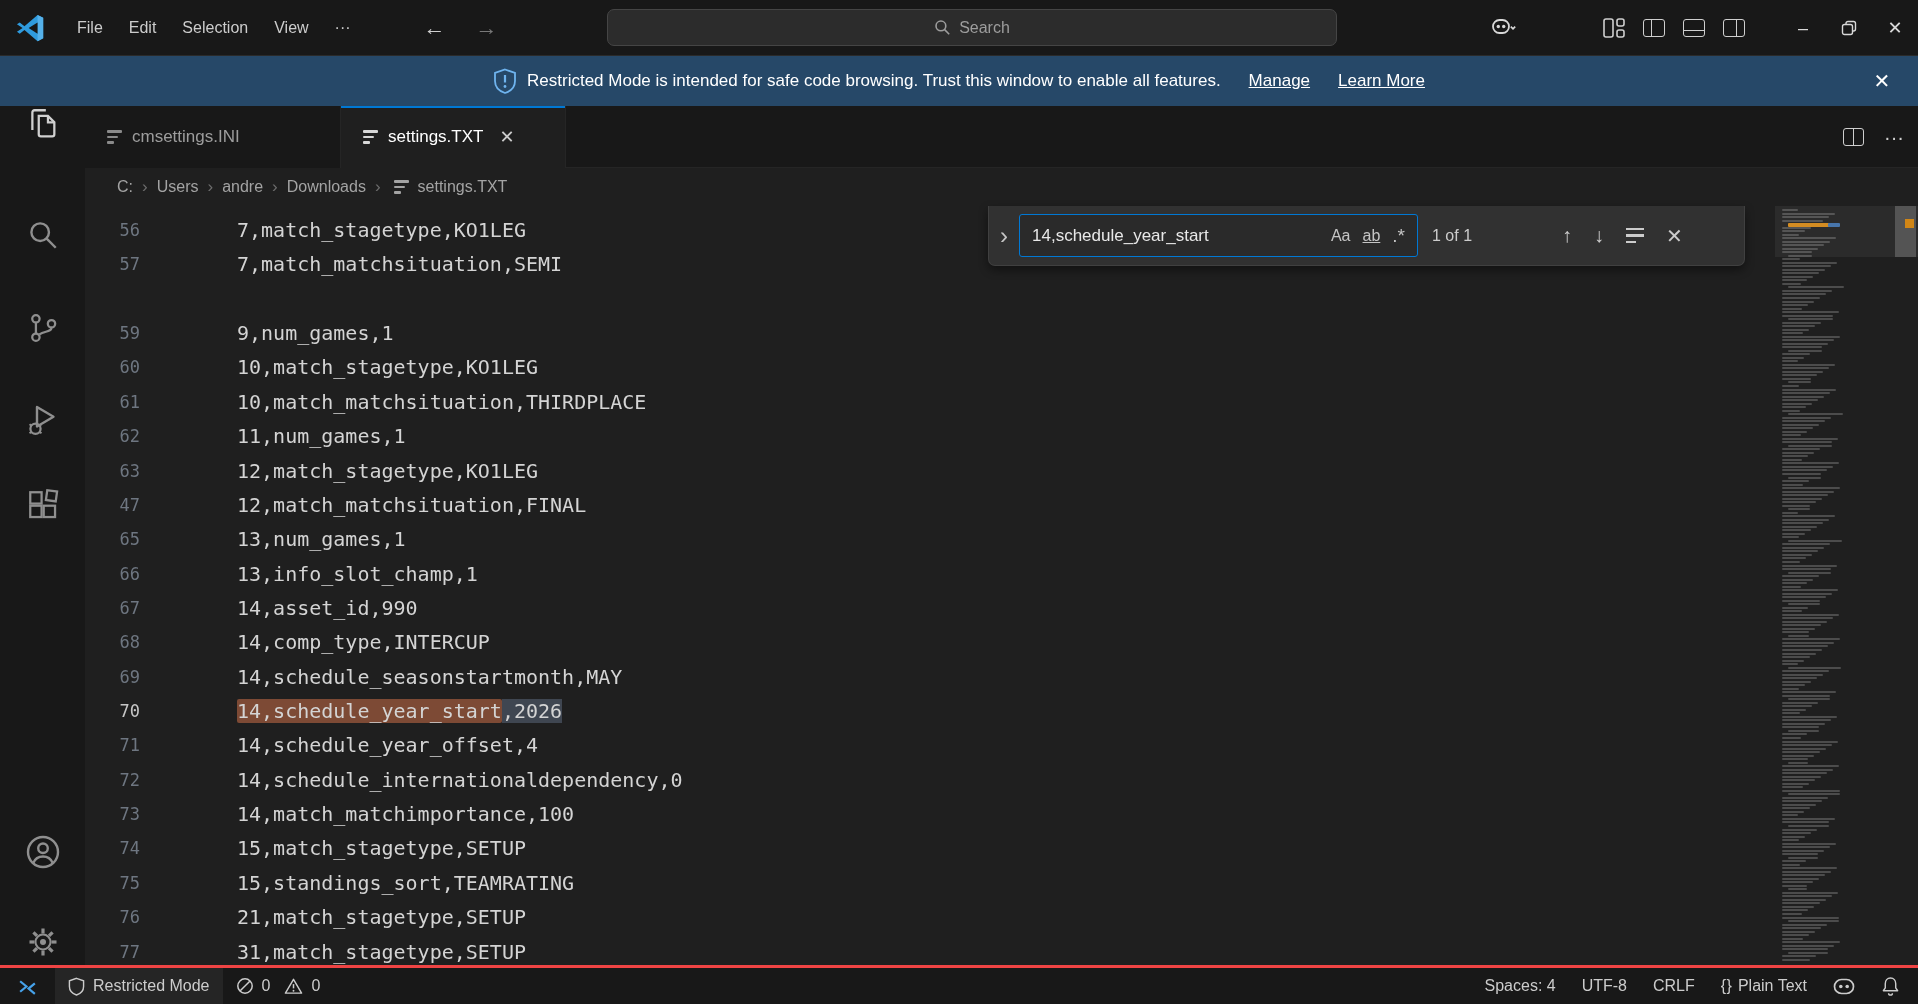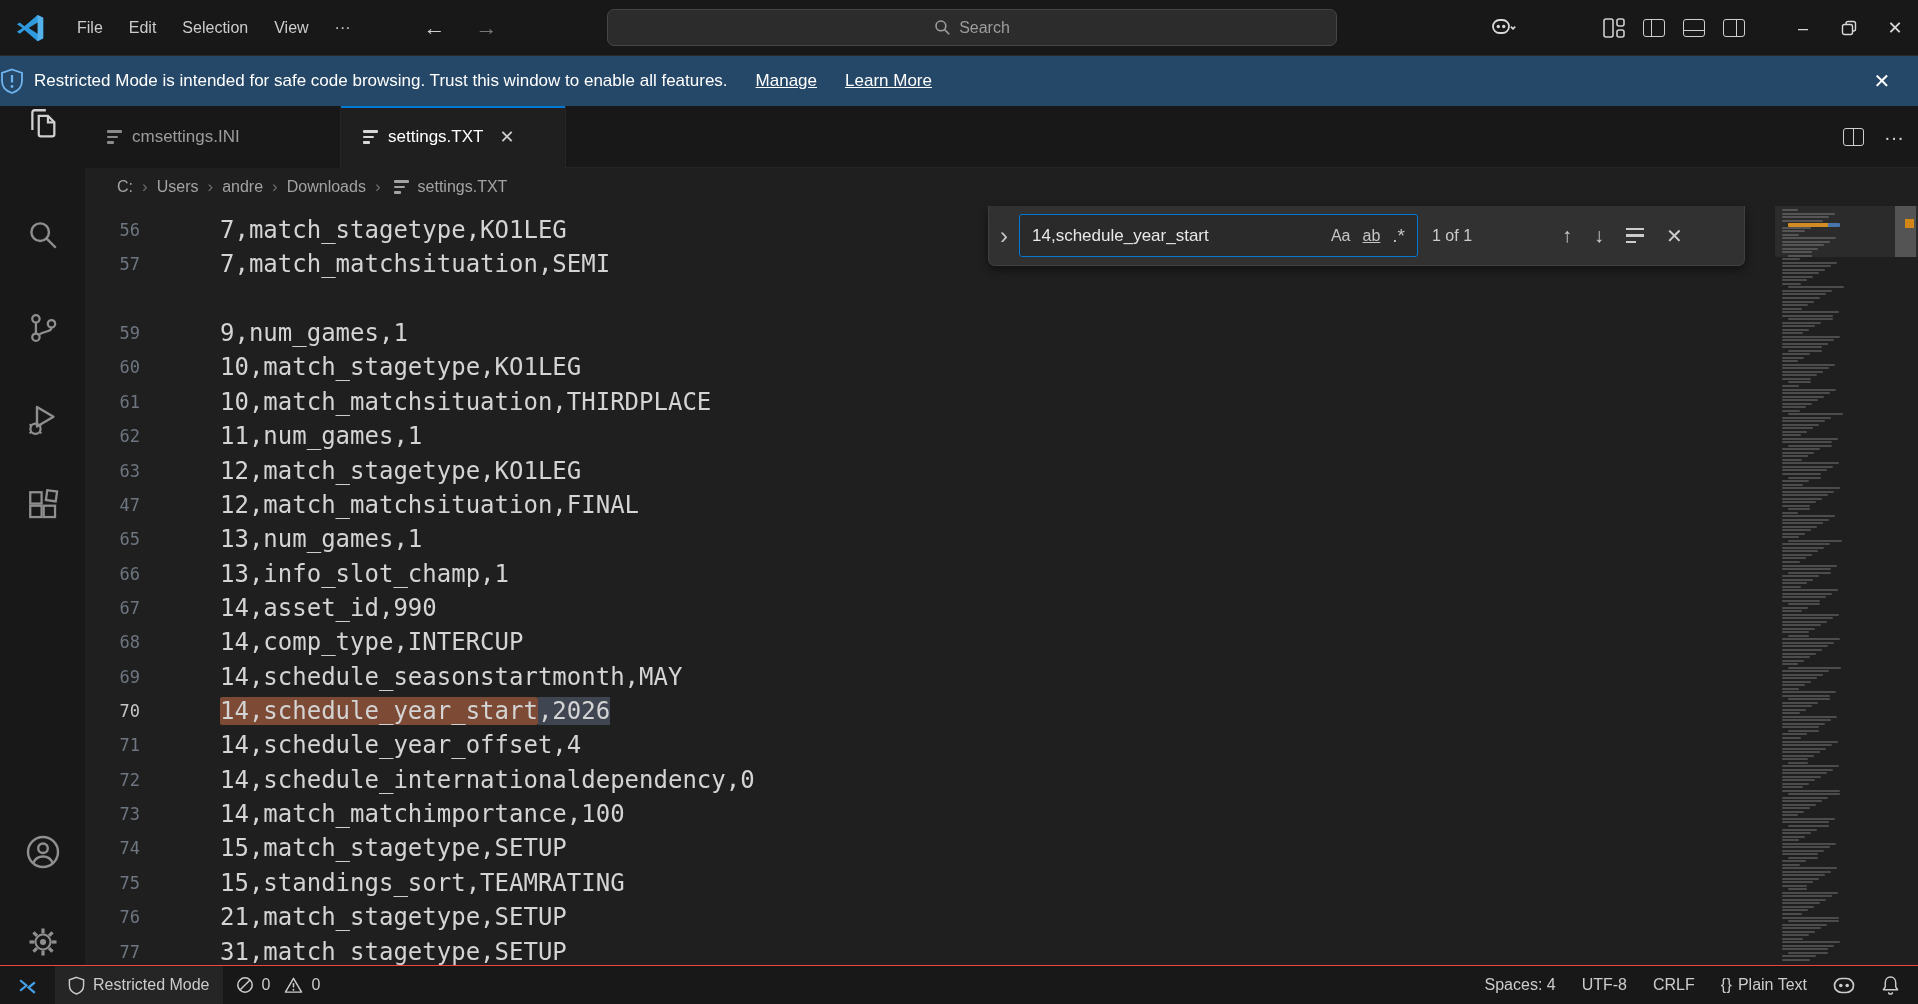--- a/index.html
+++ b/index.html
@@ -20,21 +20,21 @@
   #titlebar-right { position:absolute; right:0; top:0; height:56px; display:flex; align-items:center; }
   .tb-icon { width:40px; height:36px; display:flex; align-items:center; justify-content:center; color:#cfcfcf; }
   .win-btn { width:46px; height:56px; display:flex; align-items:center; justify-content:center; color:#d8d8d8; font-size:18px; }
   .pane-icon { width:22px; height:18px; border:1.6px solid #cfcfcf; border-radius:3px; position:relative; }
   .pane-icon.left::before  { content:""; position:absolute; left:0; top:0; bottom:0; width:7px; border-right:1.6px solid #cfcfcf; }
   .pane-icon.bottom::before{ content:""; position:absolute; left:0; right:0; bottom:0; height:5px; border-top:1.6px solid #cfcfcf; }
   .pane-icon.right::before { content:""; position:absolute; right:0; top:0; bottom:0; width:7px; border-left:1.6px solid #cfcfcf; }
 
   
   #banner { position:absolute; left:0; top:56px; width:1918px; height:50px; background:#264868;
-    display:flex; align-items:center; gap:10px; color:#ffffff; font-size:17px; }
+    display:flex; align-items:center; justify-content:center; gap:10px; color:#ffffff; font-size:17px; }
   #banner a { color:#ffffff; text-decoration:underline; margin-left:18px; }
   #banner-close { position:absolute; right:14px; top:0; height:50px; width:44px;
     display:flex; align-items:center; justify-content:center; color:#ffffff; font-size:20px; }
 
   
   #activitybar { position:absolute; left:0; top:106px; width:85px; height:859px; background:#181818; }
   .act-icon { position:absolute; left:50%; transform:translateX(-50%); }
 
   
   #tabbar { position:absolute; left:85px; top:106px; width:1833px; height:62px; background:#181818;
@@ -56,21 +56,21 @@
     display:flex; align-items:center; padding-left:32px; font-size:16px; color:#a3a3a3; gap:9px; }
   #breadcrumb .sep { color:#6d6d6d; font-size:17px; }
   #breadcrumb .lines-icon span { background:#a3a3a3; }
 
   
   #editor { position:absolute; left:85px; top:206px; width:1690px; height:759px; background:#1f1f1f; }
   .code-row { position:absolute; left:0; width:100%; height:34px; display:flex; align-items:center; }
   .lnum { position:absolute; left:0; width:55px; text-align:right;
     font-family:"DejaVu Sans Mono", monospace; font-size:17px; color:#6e7681; }
   .lnum.active { color:#c6c6c6; }
-  .ctext { position:absolute; left:135px; font-family:"DejaVu Sans Mono", monospace; font-size:24px;
+  .ctext { position:absolute; left:152px; font-family:"DejaVu Sans Mono", monospace; font-size:20px;
     color:#d4d4d4; white-space:pre; }
   .find-match { background:var(--matchBg); border-radius:2px; }
   .sel { background:var(--selBg); }
 
   
   #find-widget { position:absolute; left:988px; top:206px; width:757px; height:60px;
     background:#313131; border:1px solid #404040; border-top:none; border-radius:0 0 7px 7px;
     box-shadow:0 4px 10px rgba(0,0,0,.45); display:flex; align-items:center; }
   #find-toggle { width:30px; display:flex; align-items:center; justify-content:center; color:#c5c5c5; }
   #find-input-wrap { width:399px; height:43px; background:#2a2a2a; border:1px solid var(--accent);
@@ -91,21 +91,21 @@
   .mm-line { position:absolute; height:2px; background:#7a7a7a; opacity:.5; border-radius:1px; }
   .mm-line.orange { background:var(--findMarker); opacity:1; height:4px; }
   .mm-line.blue { background:#3e6fa8; opacity:1; height:4px; }
   #minimap-slider { position:absolute; left:1775px; top:206px; width:143px; height:51px; background:rgba(255,255,255,.055); }
   #scrollbar { position:absolute; left:1893px; top:206px; width:25px; height:759px; }
   #scroll-slider { position:absolute; left:2px; top:0px; width:21px; height:51px; background:rgba(135,135,135,.45); }
   #scroll-decoration { position:absolute; left:12px; top:13px; width:9px; height:9px; background:var(--findMarker); }
 
   
   #statusbar { position:absolute; left:0; top:965px; width:1918px; height:39px; background:#181818;
-    border-top:1px solid #ef4444; display:flex; align-items:center; font-size:16px; color:#cccccc; }
+    border-top:3px solid #ef4444; display:flex; align-items:center; font-size:16px; color:#cccccc; }
   .sb-item { display:flex; align-items:center; gap:8px; padding:0 13px; height:100%; }
   #sb-remote { color:#46a2ea; padding:0 17px; }
   #sb-restricted { background:rgba(255,255,255,.06); }
   #sb-right { margin-left:auto; display:flex; align-items:center; height:100%; }
 </style>
 </head>
 <body>
 
 <div id="titlebar">
   <svg id="logo" viewBox="0 0 32 32">

